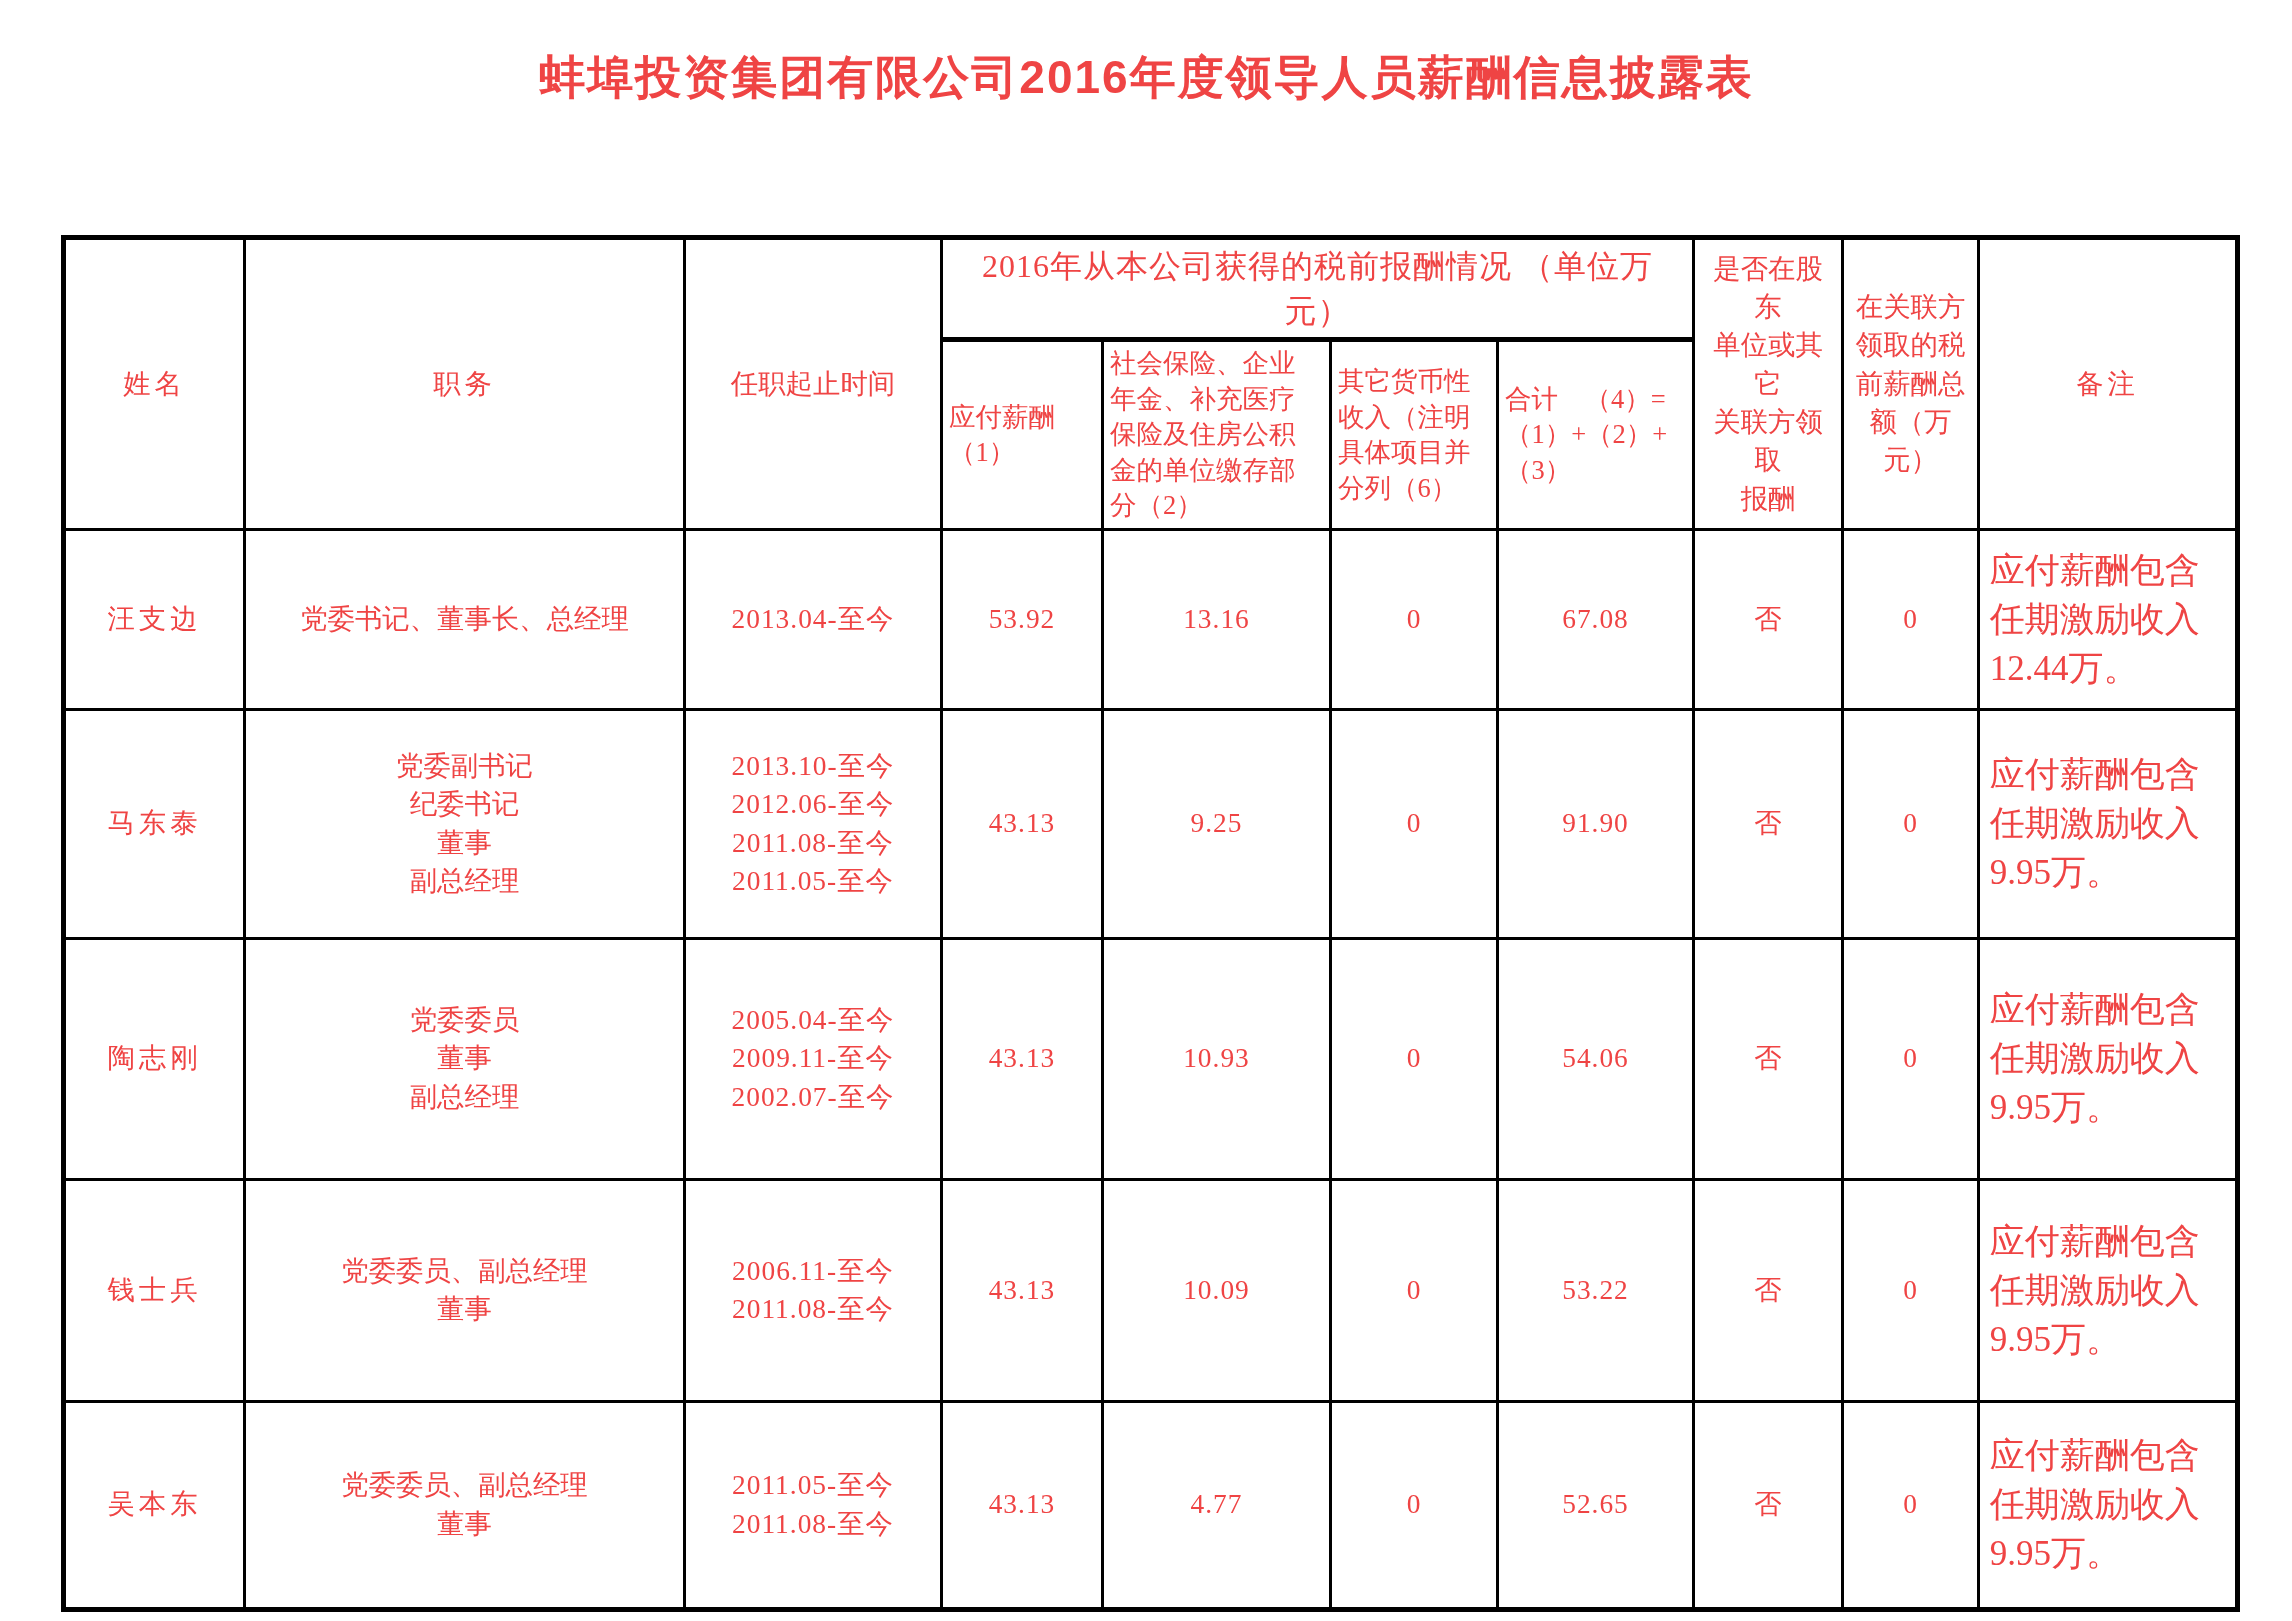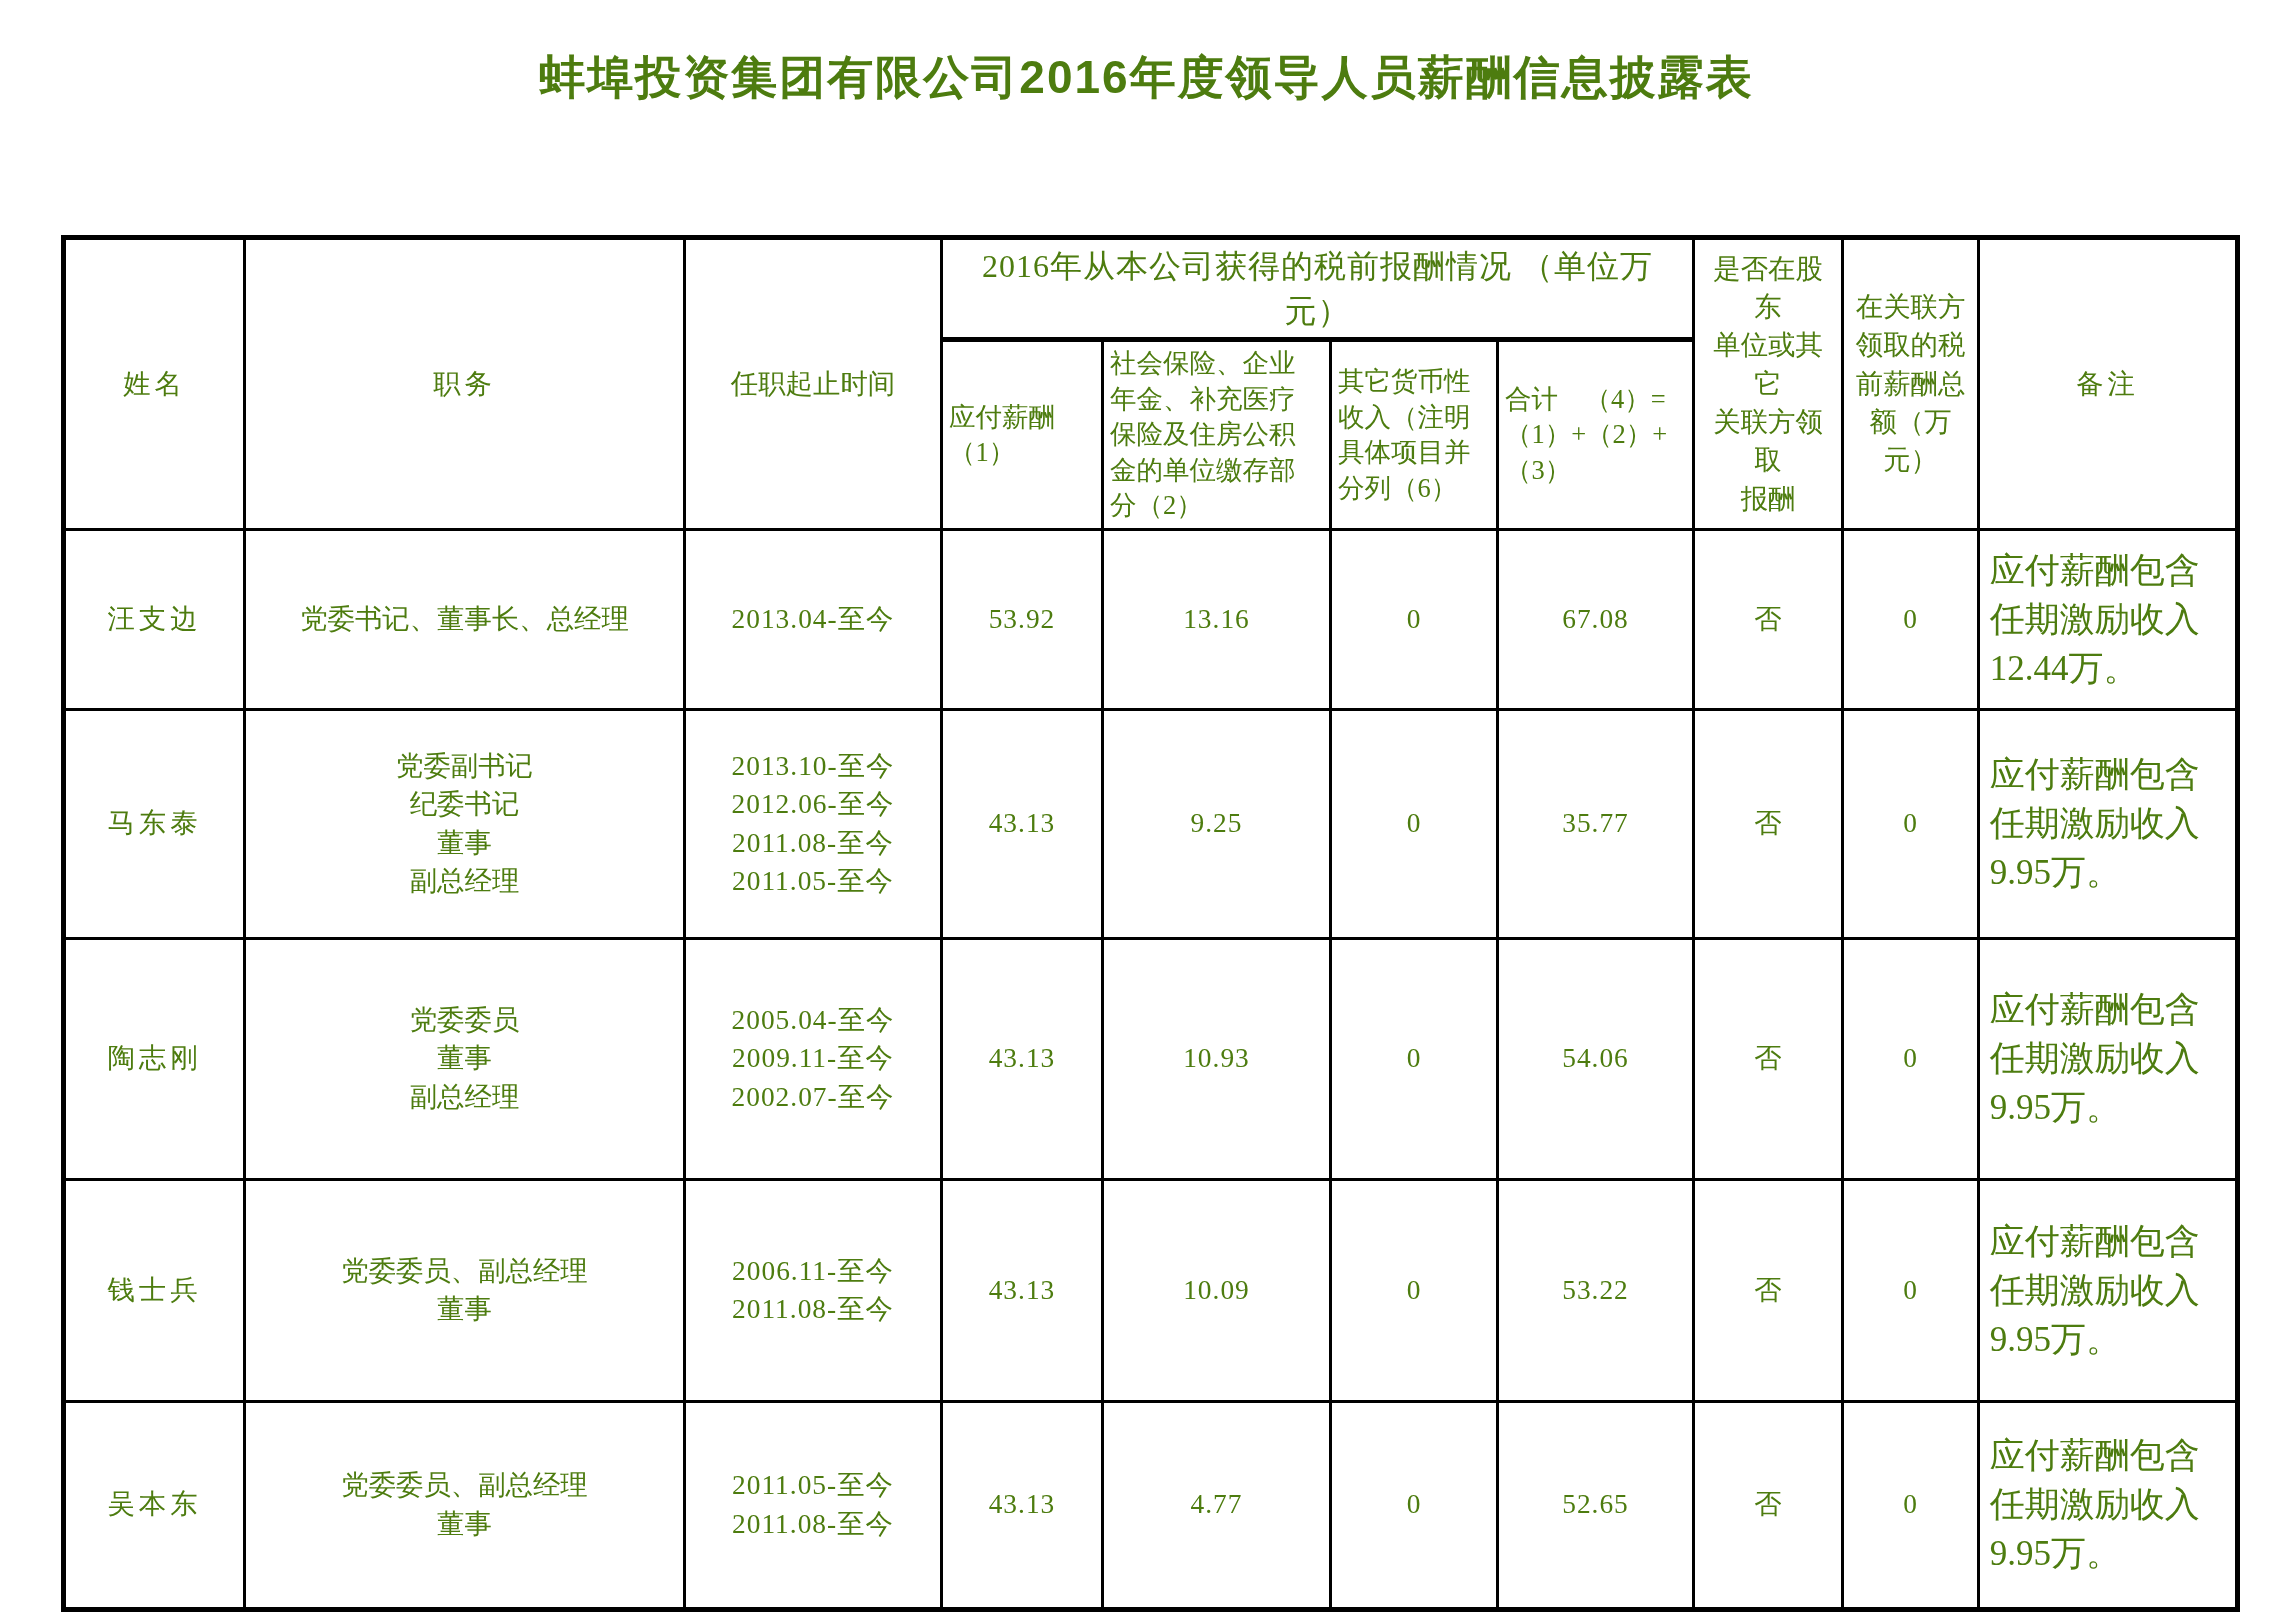--- a/index.html
+++ b/index.html
@@ -1,21 +1,21 @@
 <!DOCTYPE html>
 <html><head>
 <meta charset="utf-8">
 <style>
   html,body { margin:0; padding:0; background:#e8e8e8; }
   .page {
     position:relative;
     width:2293px; height:1621px;
     background:#ffffff;
     font-family:"Liberation Serif","DejaVu Serif",serif;
-    color:#4d7c0f;
+    color:#ef4444;
     overflow:hidden;
   }
   .title {
     position:absolute;
     top:47px; left:0; width:100%;
     margin:0;
     text-align:center;
     font-family:"Liberation Sans","DejaVu Sans",sans-serif;
     font-weight:bold;
     font-size:46px;
@@ -132,21 +132,21 @@
 纪委书记
 董事
 副总经理</td>
         <td class="pre num">2013.10-至今
 2012.06-至今
 2011.08-至今
 2011.05-至今</td>
         <td class="num">43.13</td>
         <td class="num">9.25</td>
         <td class="num">0</td>
-        <td class="num">35.77</td>
+        <td class="num">91.90</td>
         <td>否</td>
         <td class="num">0</td>
         <td class="remarks">应付薪酬包含任期激励收入9.95万。</td>
       </tr>
       <tr style="height:241px">
         <td class="sp">陶志刚</td>
         <td class="pre">党委委员
 董事
 副总经理</td>
         <td class="pre num">2005.04-至今

